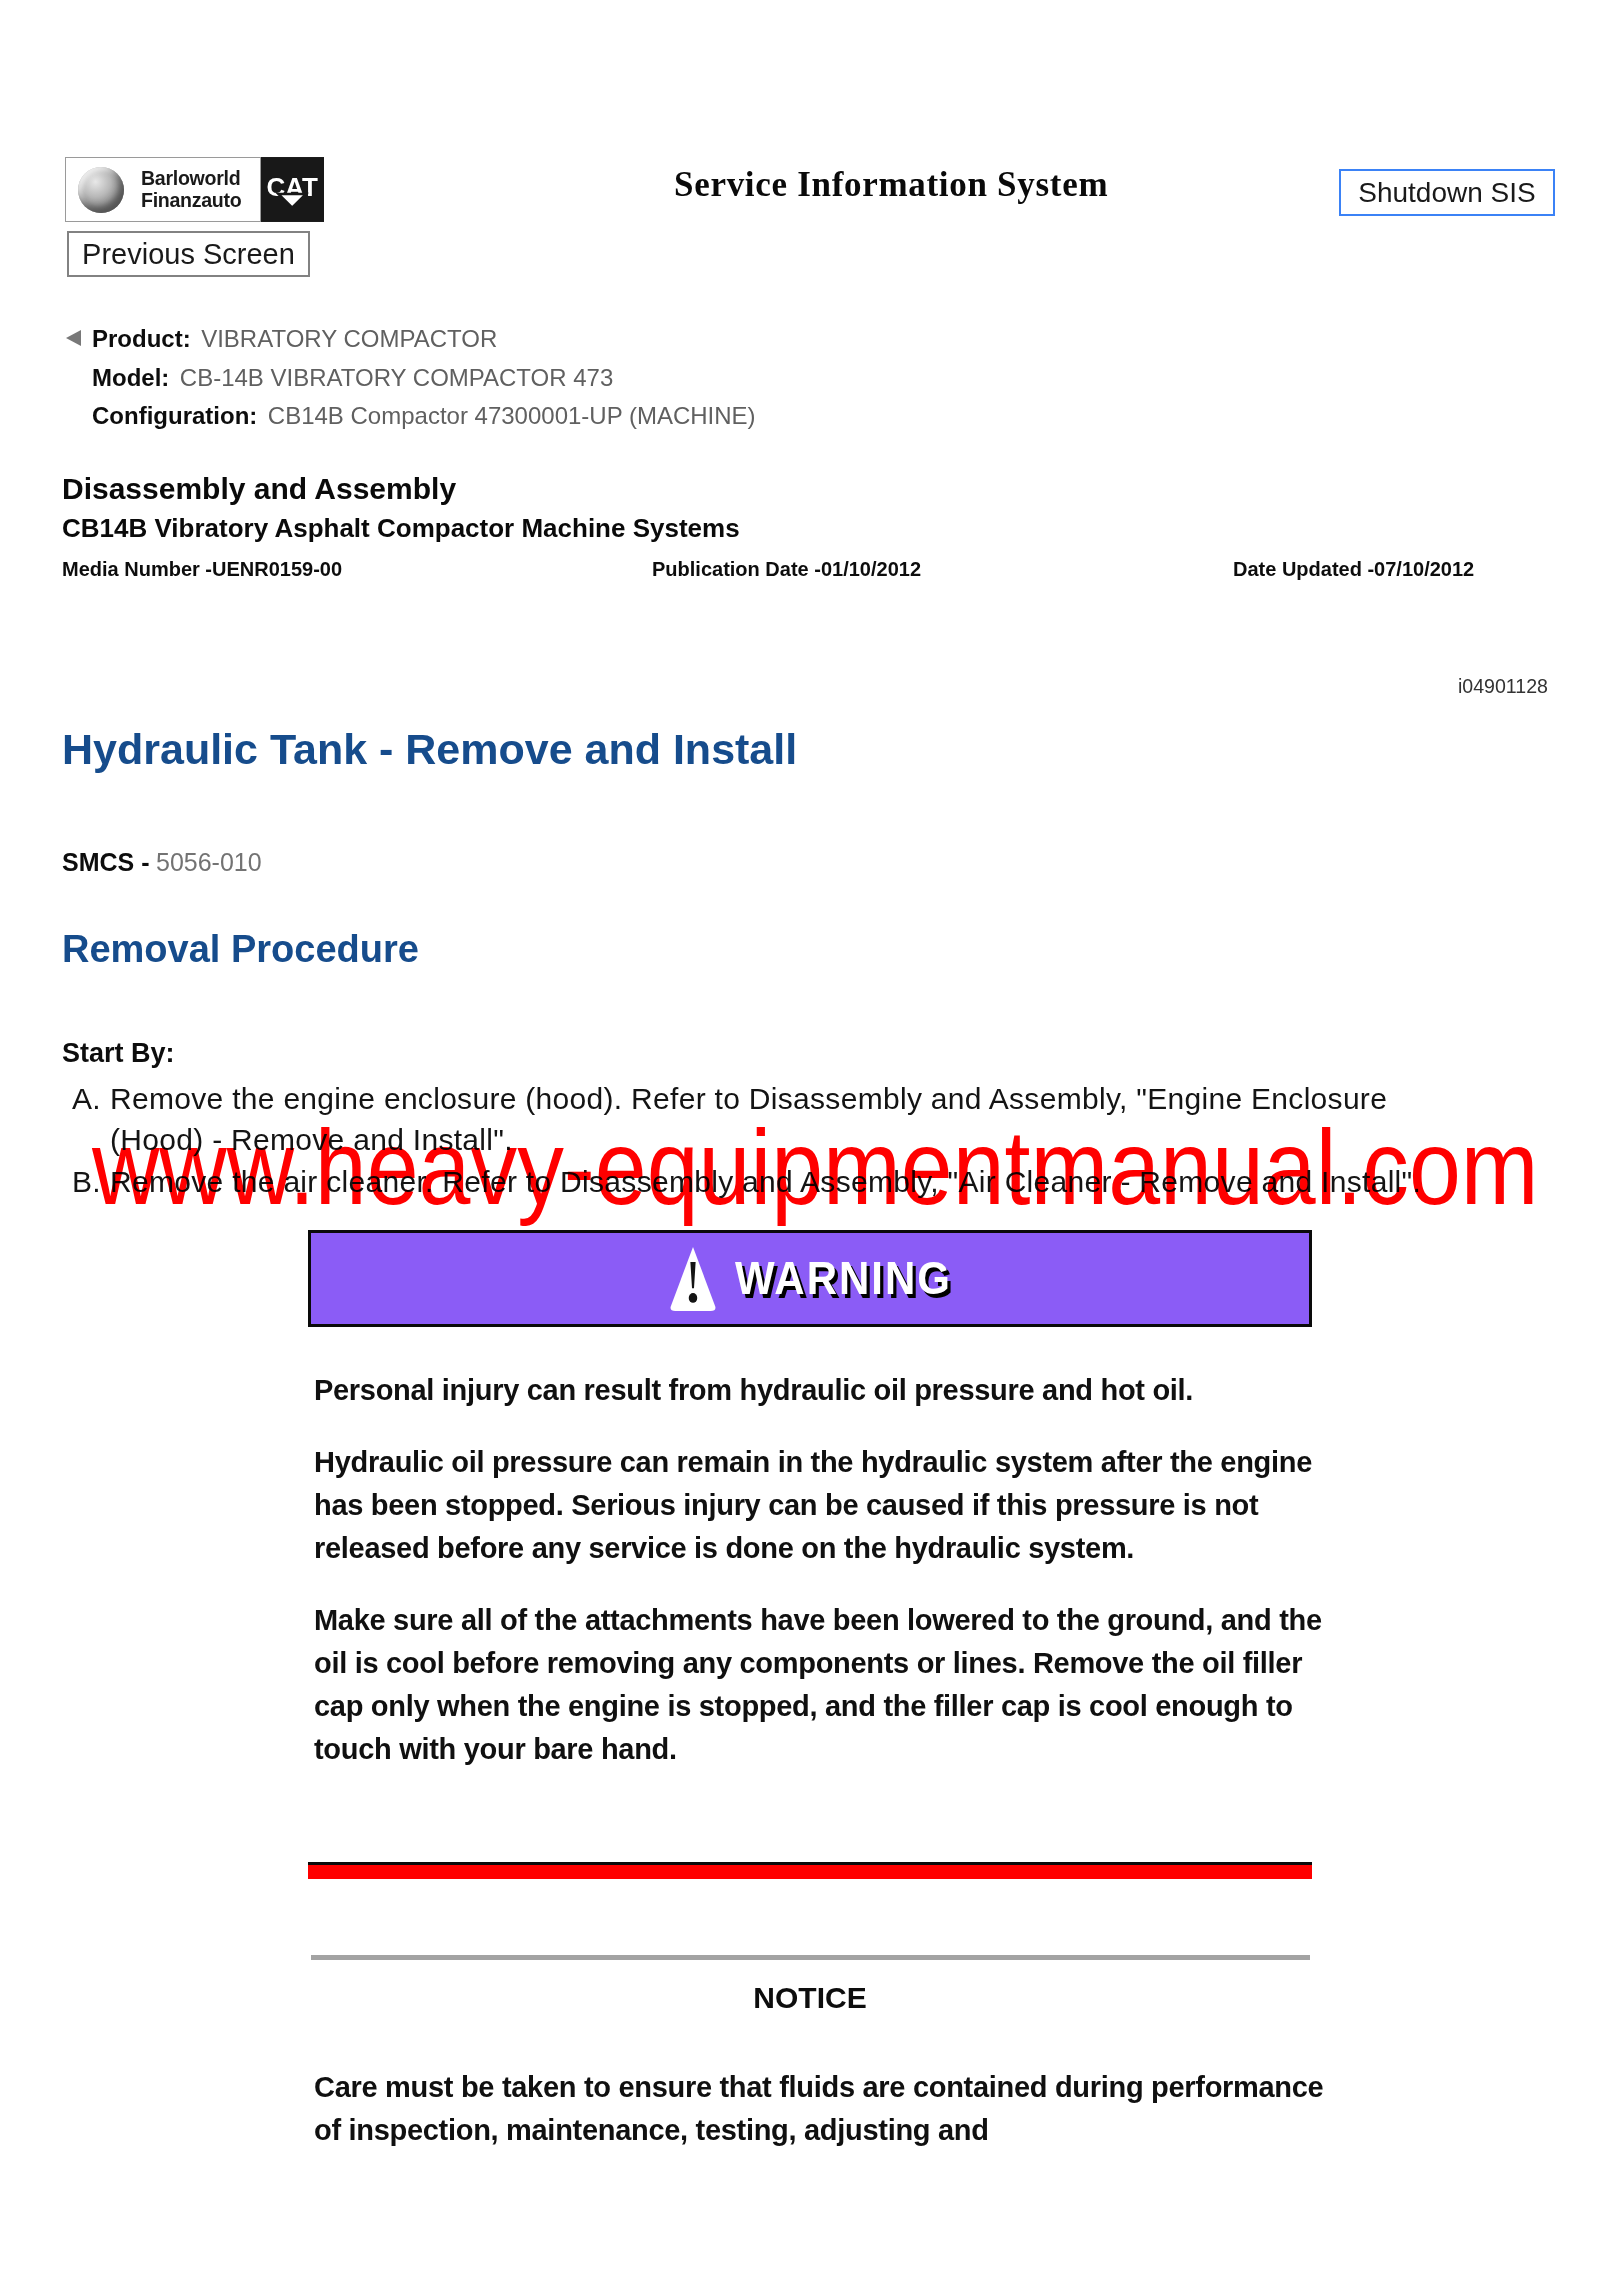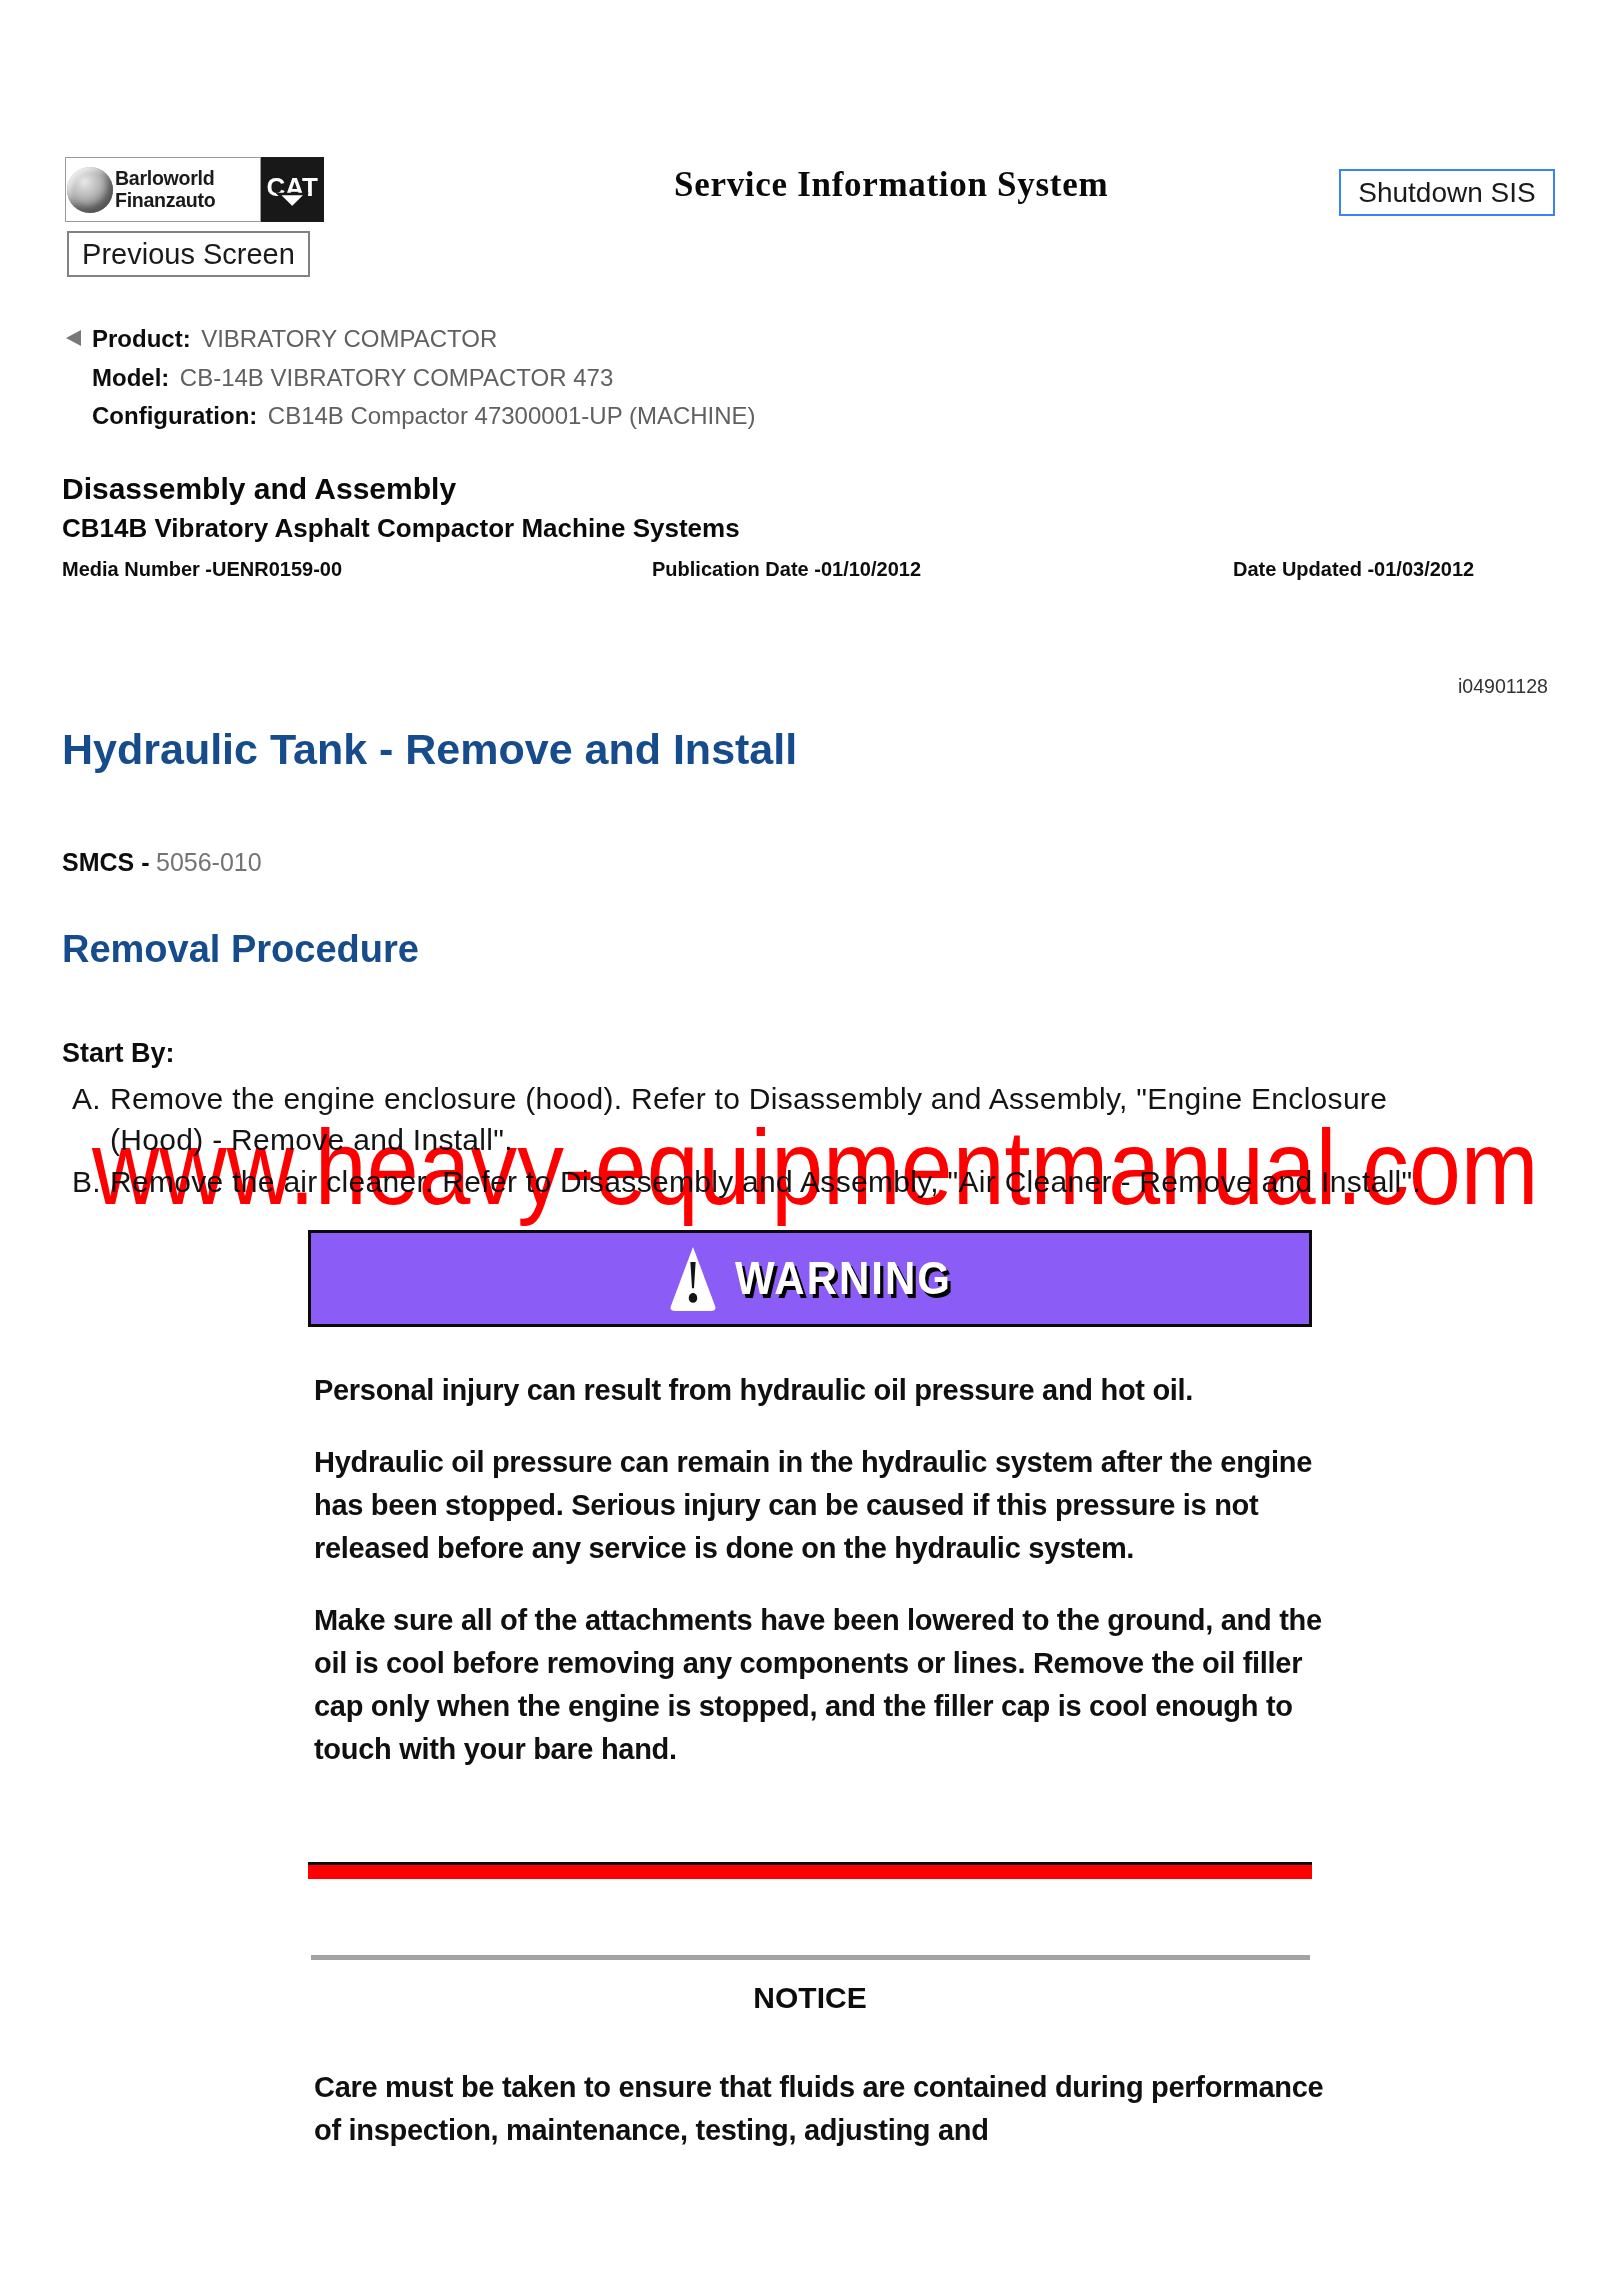--- a/index.html
+++ b/index.html
@@ -13,21 +13,21 @@
     overflow:hidden;
   }
   .abs{position:absolute;}
   .nowrap{white-space:nowrap;}
 
   
   .logo{left:65px;top:157px;width:260px;height:65px;display:flex;}
   .logo-white{
     width:196px;height:100%;box-sizing:border-box;
     border:1.3px solid #9a9a9a;background:#fff;
-    display:flex;align-items:center;gap:2px;padding-left:1px;
+    display:flex;align-items:center;gap:17px;padding-left:12px;
   }
   .globe{
     width:46px;height:46px;border-radius:50%;
     background:radial-gradient(circle at 38% 32%, #e8e8e8 0%, #b9b9b9 35%, #6f6f6f 75%, #4a4a4a 100%);
     box-shadow:inset -3.9px -5.2px 6.5px #555, inset 3.3px 3.3px 5.2px #eee;
     flex:0 0 auto;
   }
   .logo-text{font-weight:bold;font-size:19.6px;line-height:21.6px;letter-spacing:-0.3px;color:#1a1a1a;}
   .logo-cat{width:63px;height:100%;flex:0 0 auto;}
 
@@ -151,21 +151,21 @@
   <div class="abs info-row nowrap" style="top:402px;">
     <span class="info-label">Configuration:</span><span class="info-value">CB14B Compactor 47300001-UP (MACHINE)</span>
   </div>
 
   <div class="abs doc-title nowrap">Disassembly and Assembly</div>
   <div class="abs doc-subtitle nowrap">CB14B Vibratory Asphalt Compactor Machine Systems</div>
 
   <div class="abs media-line">
     <span class="media-number">Media Number -UENR0159-00</span>
     <span class="pub-date">Publication Date -01/10/2012</span>
-    <span class="date-updated">Date Updated -01/03/2012</span>
+    <span class="date-updated">Date Updated -07/10/2012</span>
   </div>
 
   <div class="abs doc-id nowrap">i04901128</div>
 
   <div class="abs article-title nowrap">Hydraulic Tank - Remove and Install</div>
 
   <div class="abs smcs-line nowrap">
     <span class="smcs-label">SMCS -</span><span class="smcs-value">5056-010</span>
   </div>
 

